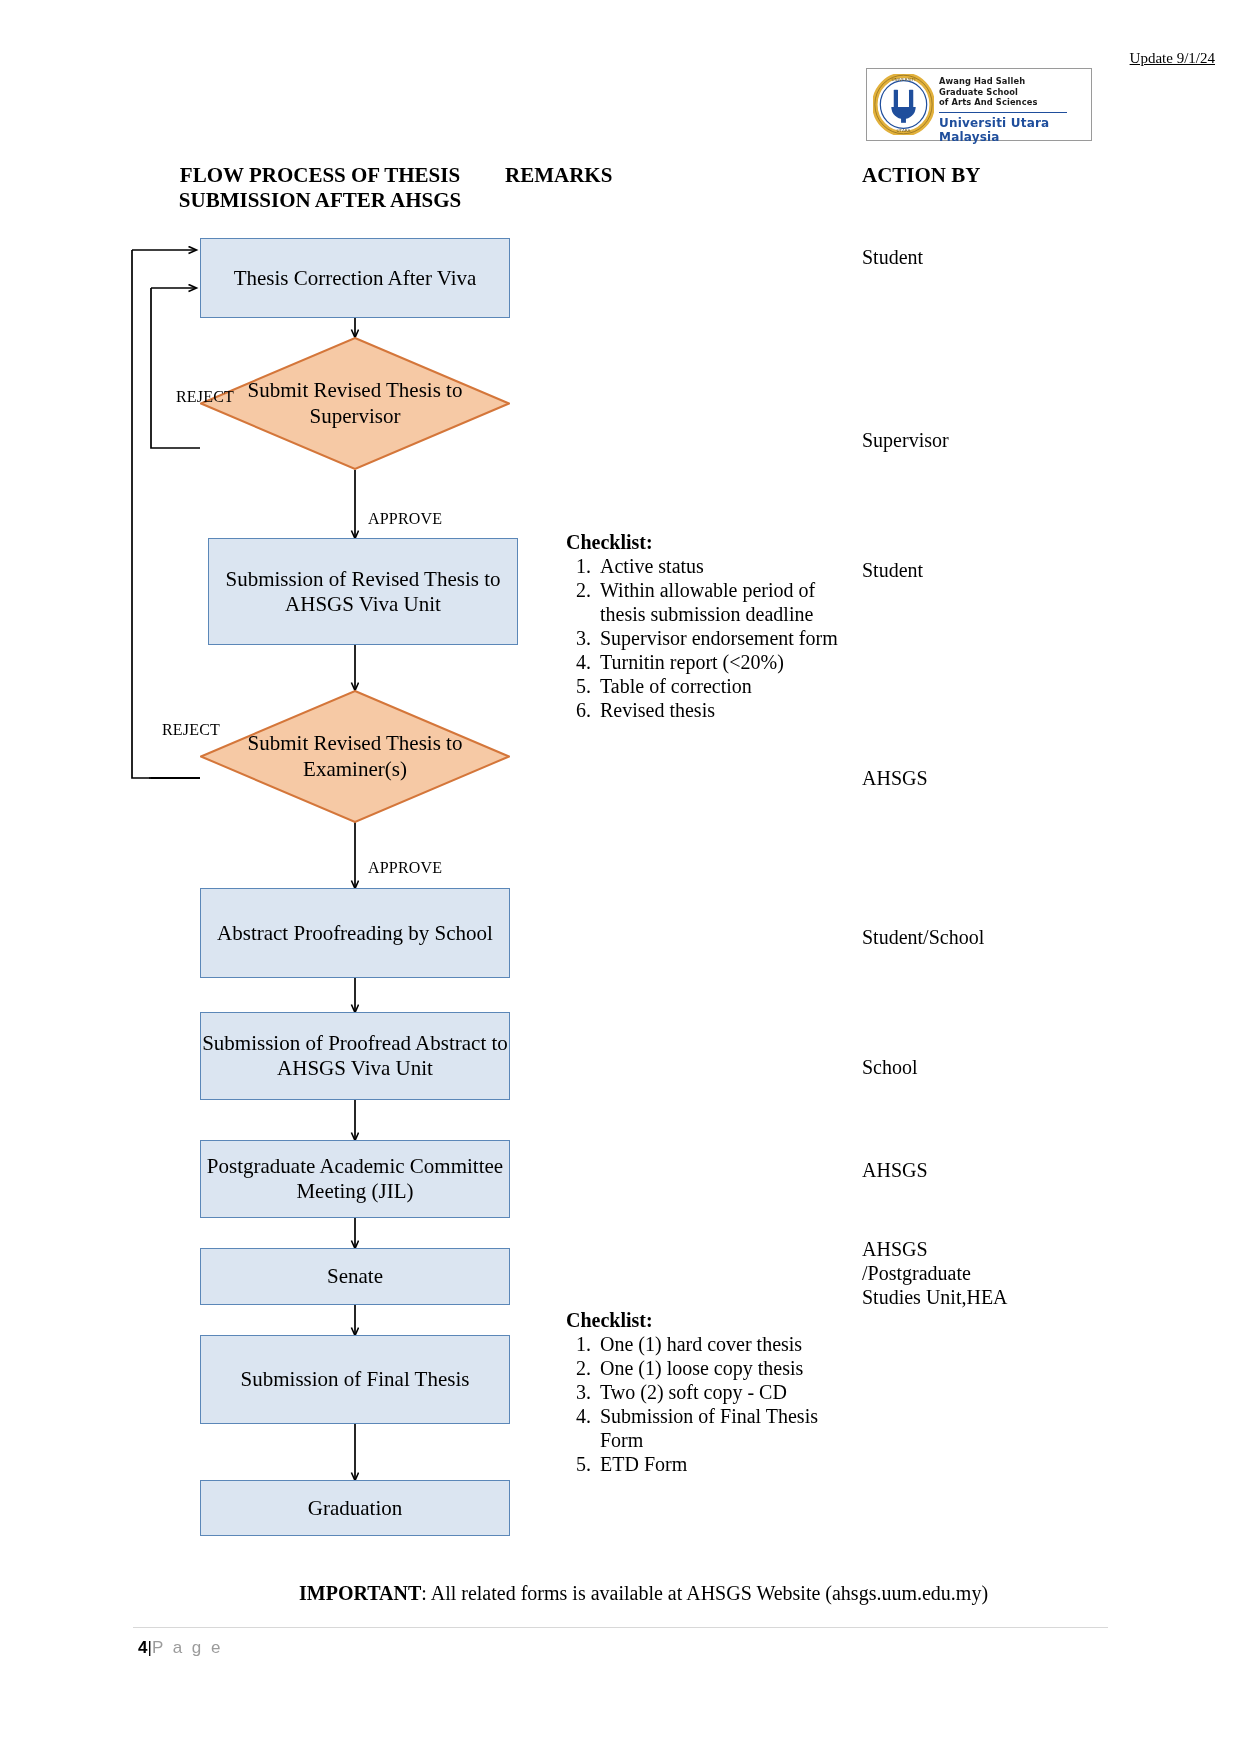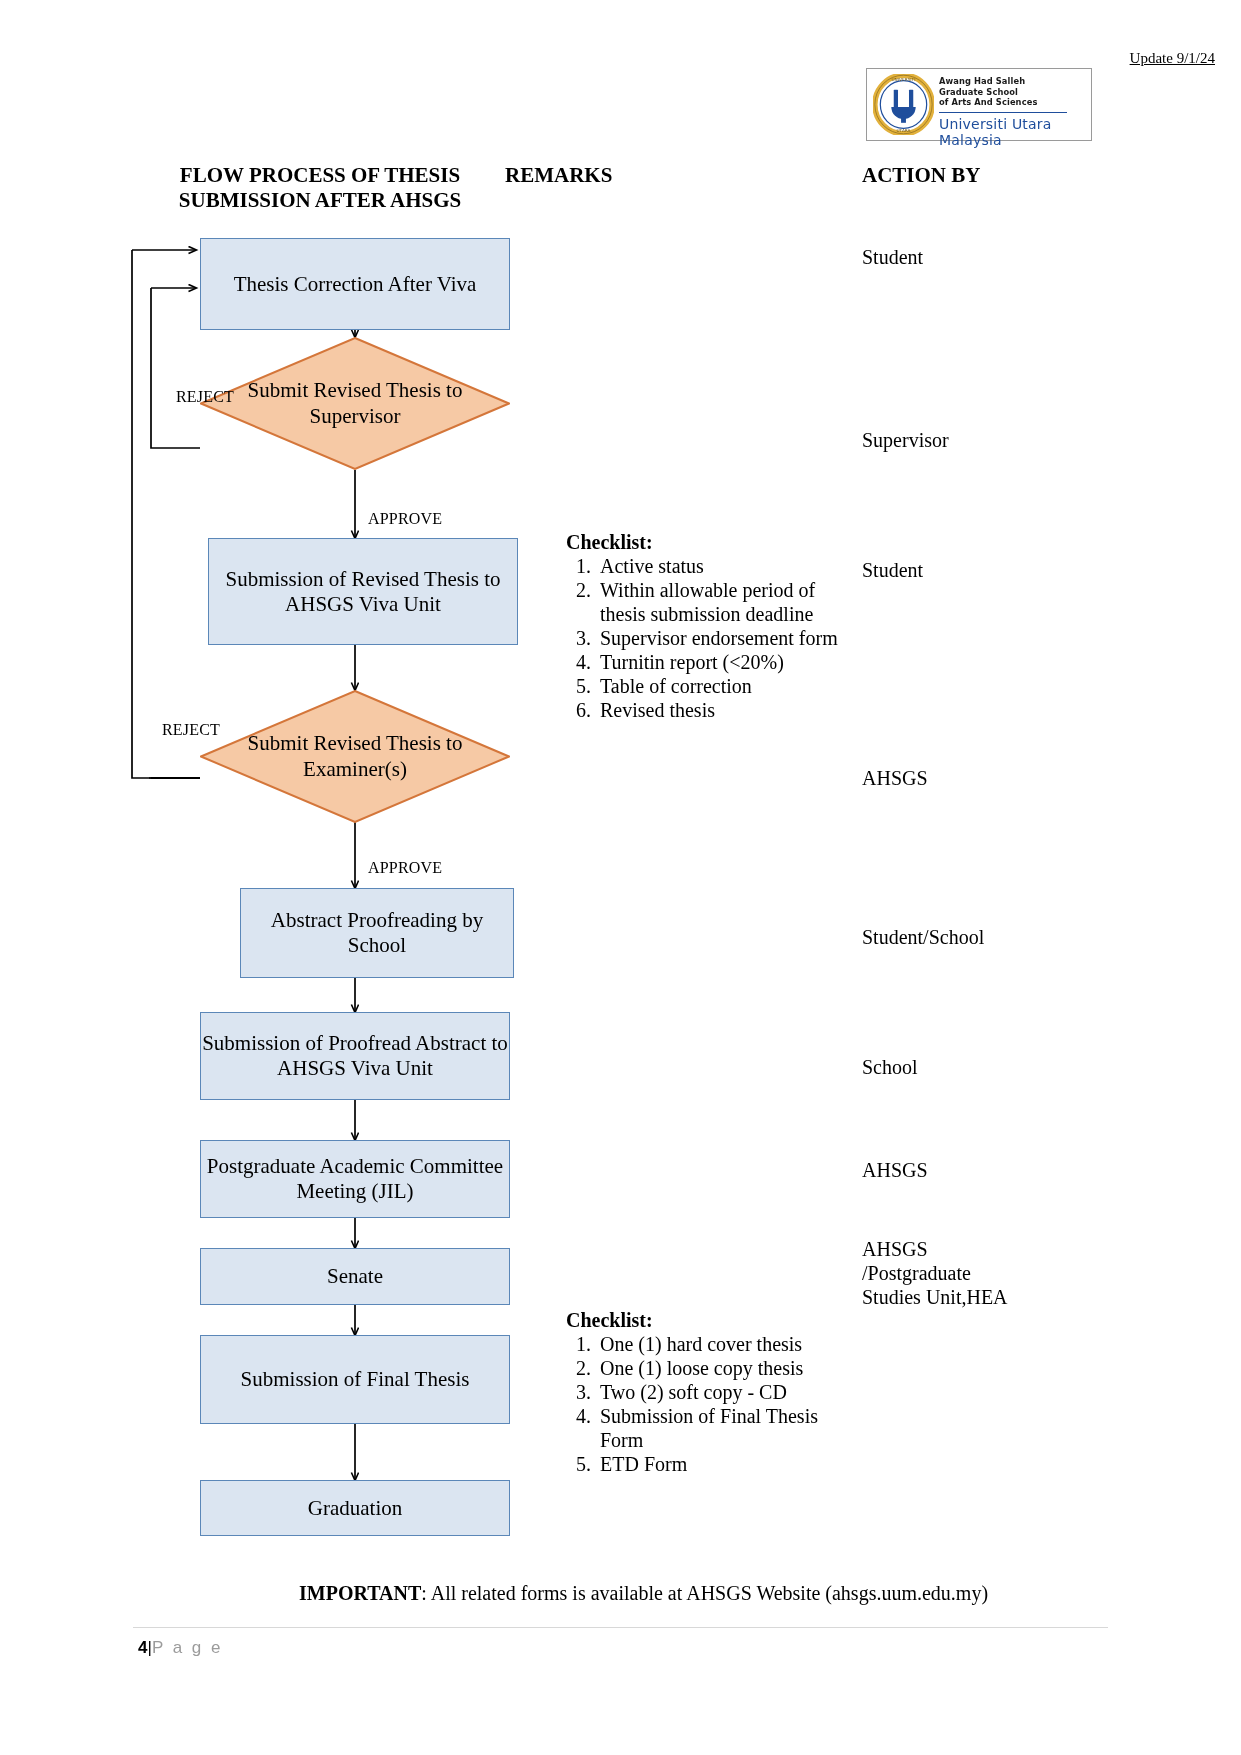--- a/index.html
+++ b/index.html
@@ -65,22 +65,22 @@
     letter-spacing: 0.1px;
   }
   .logo-rule {
     margin: 4px 0 3px 0;
     height: 1.6px;
     background: #1f4e9c;
     width: 128px;
   }
   .logo-uum {
     font-family: "DejaVu Sans", sans-serif;
-    font-size: 14px;
-    font-weight: normal;
+    font-size: 12px;
+    font-weight: bold;
     color: #1f4e9c;
     letter-spacing: 0.2px;
   }
 
   
   .col-title {
     position: absolute;
     font-weight: bold;
     font-size: 21px;
     font-family: "Liberation Serif", serif;
@@ -277,21 +277,21 @@
       <path d="M200 778 L149 778 L149 778"></path>
       <path d="M200 778 L151 778 L151 778"></path>
       <path d="M200 778 L151 778"></path>
       <path d="M151 778 L151 778"></path>
       <path d="M200 778 L151 778 L151 778"></path>
       <path d="M200 778 L132 778 L132 250"></path>
       <line x1="132" y1="250" x2="196" y2="250" marker-end="url(#ah)"></line>
     </g>
   </svg>
 
-  <div class="node proc" style="left:200px; top:238px; width:310px; height:92px;">
+  <div class="node proc" style="left:200px; top:238px; width:310px; height:80px;">
     <span>Thesis Correction After Viva</span>
   </div>
 
   <div class="dec-wrap" style="left:200px; top:337px; width:310px; height:133px;">
     <svg class="dec-shape" viewBox="0 0 310 133" preserveAspectRatio="none">
       <polygon points="155,1 309,66.5 155,132 1,66.5" fill="#f6c9a5" stroke="#d4763a" stroke-width="2"></polygon>
     </svg>
     <div class="dec-label">
       <span>Submit Revised Thesis to Supervisor</span>
     </div>
@@ -303,21 +303,21 @@
 
   <div class="dec-wrap" style="left:200px; top:690px; width:310px; height:133px;">
     <svg class="dec-shape" viewBox="0 0 310 133" preserveAspectRatio="none">
       <polygon points="155,1 309,66.5 155,132 1,66.5" fill="#f6c9a5" stroke="#d4763a" stroke-width="2"></polygon>
     </svg>
     <div class="dec-label">
       <span>Submit Revised Thesis to Examiner(s)</span>
     </div>
   </div>
 
-  <div class="node proc" style="left:200px; top:888px; width:274px; height:90px;margin-left:40px;">
+  <div class="node proc" style="left:200px; top:888px; width:310px; height:90px;">
     <span>Abstract Proofreading by School</span>
   </div>
 
   <div class="node proc" style="left:200px; top:1012px; width:310px; height:88px;">
     <span>Submission of Proofread Abstract to AHSGS Viva Unit</span>
   </div>
 
   <div class="node proc" style="left:200px; top:1140px; width:310px; height:78px;">
     <span>Postgraduate Academic Committee Meeting (JIL)</span>
   </div>

